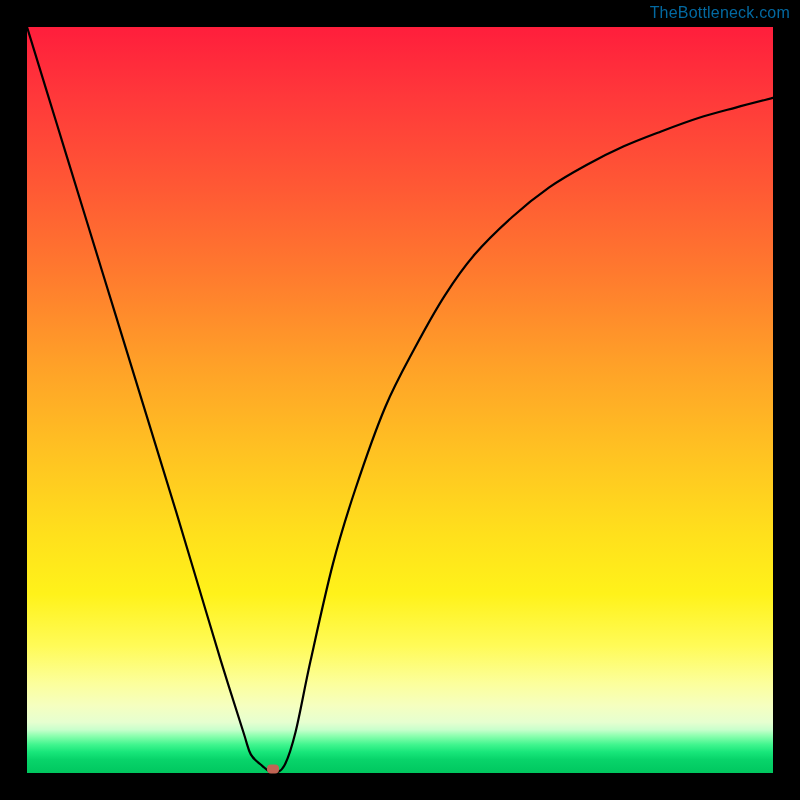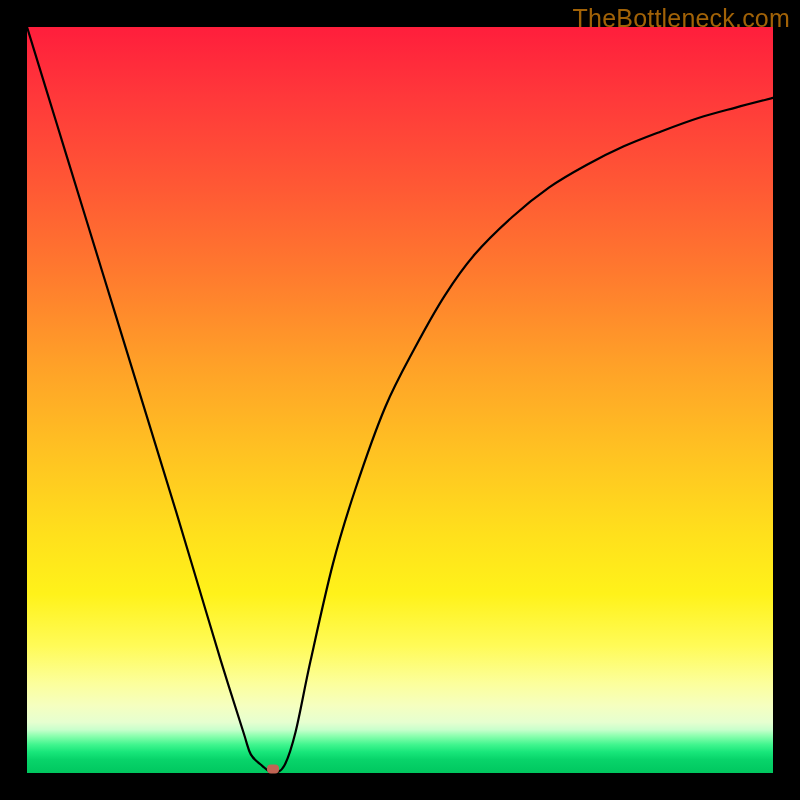--- a/index.html
+++ b/index.html
@@ -14,22 +14,22 @@
   .outer {
     width: 800px;
     height: 800px;
     position: relative;
     background: #000;
   }
   .watermark {
     position: absolute;
     top: 4px;
     right: 10px;
-    color: #a16207;
-    font-size: 25px;
+    color: #0369a1;
+    font-size: 16px;
     font-weight: 500;
     letter-spacing: 0.2px;
     user-select: none;
   }
   .plot {
     position: absolute;
     left: 27px;
     top: 27px;
     width: 746px;
     height: 746px;

